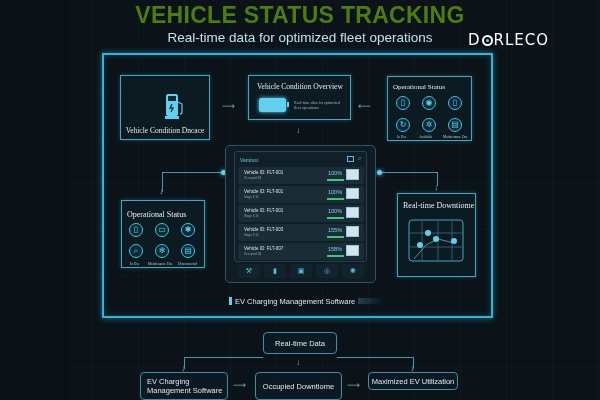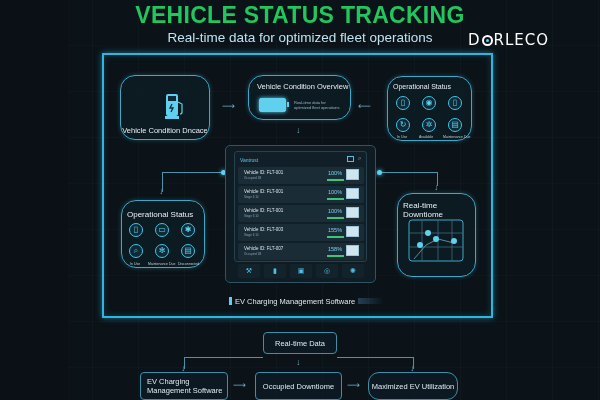--- a/index.html
+++ b/index.html
@@ -14,42 +14,43 @@
   .circuit {
     position: absolute; inset: 0;
     background:
       linear-gradient(90deg, rgba(40,70,85,0.10) 1px, transparent 1px) 0 0/46px 46px,
       linear-gradient(0deg, rgba(40,70,85,0.08) 1px, transparent 1px) 0 0/46px 46px;
   }
   .left-shade { position:absolute; left:0; top:0; width:68px; height:400px; background:#0a1016; }
 
   .title {
     left: 0; width: 600px; top: 2px; text-align: center;
-    font-size: 23px; font-weight: 700; color: #22c55e; letter-spacing: 0.3px;
+    font-size: 23px; font-weight: 700; color: #4d7c0f; letter-spacing: 0.3px;
   }
   .subtitle {
     left: 0; width: 600px; top: 30px; text-align: center;
     font-size: 13.5px; color: #bfe2f0;
   }
   .logo {
     left: 468px; top: 31px; font-size: 15px; font-weight: 400; color: #ffffff;
     letter-spacing: 1px; font-family: "DejaVu Sans", sans-serif;
   }
   .logo .o { display:inline-block; width:11px; height:11px; border:2px solid #fff; border-radius:50%; vertical-align:-1px; margin:0 1px; position:relative; }
   .logo .o::after { content:""; position:absolute; left:2px; top:2px; width:3px; height:3px; background:#5fd0ee; border-radius:50%; }
 
   .frame {
     left: 102px; top: 53px; width: 391px; height: 265px;
     border: 2px solid #2fb6dc;
     box-shadow: 0 0 6px rgba(47,182,220,0.55), inset 0 0 6px rgba(47,182,220,0.25);
   }
   .card {
-    border: 1.5px solid #3ea8c6; border-radius: 15px;
+    border: 1.5px solid #3ea8c6; border-radius: 0;
     background: rgba(14,30,40,0.65);
     box-shadow: 0 0 4px rgba(62,168,198,0.35);
+    font-family: Liberation Serif, serif;
   }
   .card-title { font-size: 9px; color: #e6eef3; }
 
   .cond-dev { left: 120px; top: 75px; width: 90px; height: 65px; }
   .cond-dev .card-title { position:absolute; left:0; width:100%; top:50px; text-align:center; font-size:7.5px; }
   .pump { position:absolute; left:44px; top:17px; width:20px; height:27px; }
 
   .cond-over { left: 248px; top: 75px; width: 103px; height: 45px; }
   .cond-over .card-title { position:absolute; left:8px; top:6px; font-size:7.5px; }
   .battery { position:absolute; left:10px; top:22px; width:27px; height:14px; border:1.5px solid #5fd0ee; border-radius:2px; background:#5fd0ee; box-shadow:0 0 4px #5fd0ee; }
@@ -225,13 +226,13 @@
 <div class="line" style="left:337px;top:357px;width:76px;height:1px;"></div>
 <div class="line" style="left:413px;top:357px;width:1px;height:12px;"></div>
 <div class="arrow" style="left:181px;top:364px;">↓</div>
 <div class="arrow" style="left:296px;top:358px;">↓</div>
 <div class="arrow" style="left:410px;top:364px;">↓</div>
 
 <div class="abs flow" style="left:140px;top:372px;width:88px;height:28px;padding-left:6px;line-height:9px;">EV Charging Management Software</div>
 <div class="arrow" style="left:233px;top:381px;">⟶</div>
 <div class="abs flow center" style="left:255px;top:372px;width:87px;height:28px;">Occupied Downtiome</div>
 <div class="arrow" style="left:347px;top:381px;">⟶</div>
-<div class="abs flow center" style="left:368px;top:372px;width:90px;height:28px;border-radius:11px;">Maximized EV Utilization</div>
+<div class="abs flow center" style="left:368px;top:372px;width:90px;height:18px;">Maximized EV Utilization</div>
 
 </body></html>

